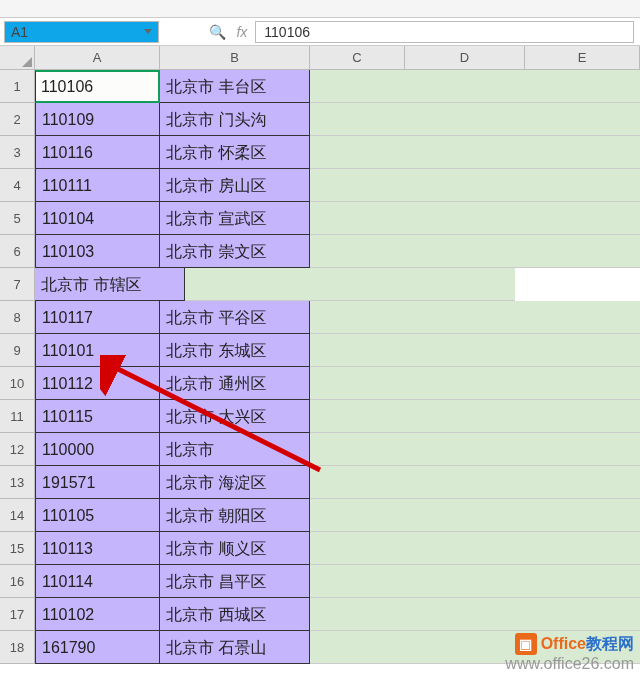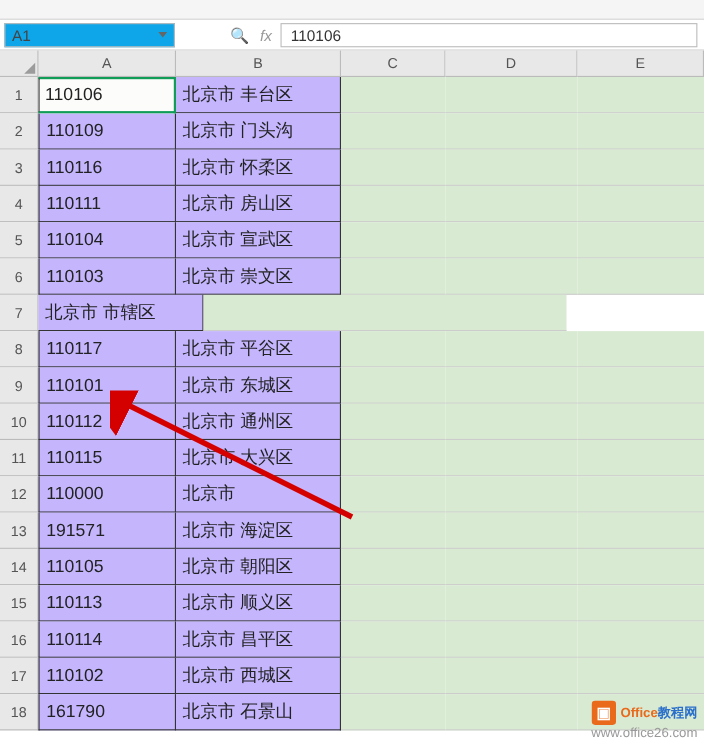--- a/index.html
+++ b/index.html
@@ -158,24 +158,24 @@
       width: 22px; height: 22px;
       background: #e86a1a;
       border-radius: 3px;
       color: #fff;
       display: flex;
       align-items: center;
       justify-content: center;
       font-weight: bold;
       font-size: 14px;
     }
-    .wm-text1 { font-weight: bold; font-size: 12px; }
+    .wm-text1 { font-weight: bold; font-size: 16px; }
     .wm-of { color: #e86a1a; }
     .wm-cn { color: #2a6fc9; }
-    .wm-url { color: #999; font-size: 12px; }
+    .wm-url { color: #999; font-size: 16px; }
   </style>
 </head>
 <body>
 
 <div class="ribbon-edge"></div>
 
 <div class="formula-bar">
   <div class="name-box">
     <span class="name-box-text">A1</span>
     <span class="name-box-caret"></span>

